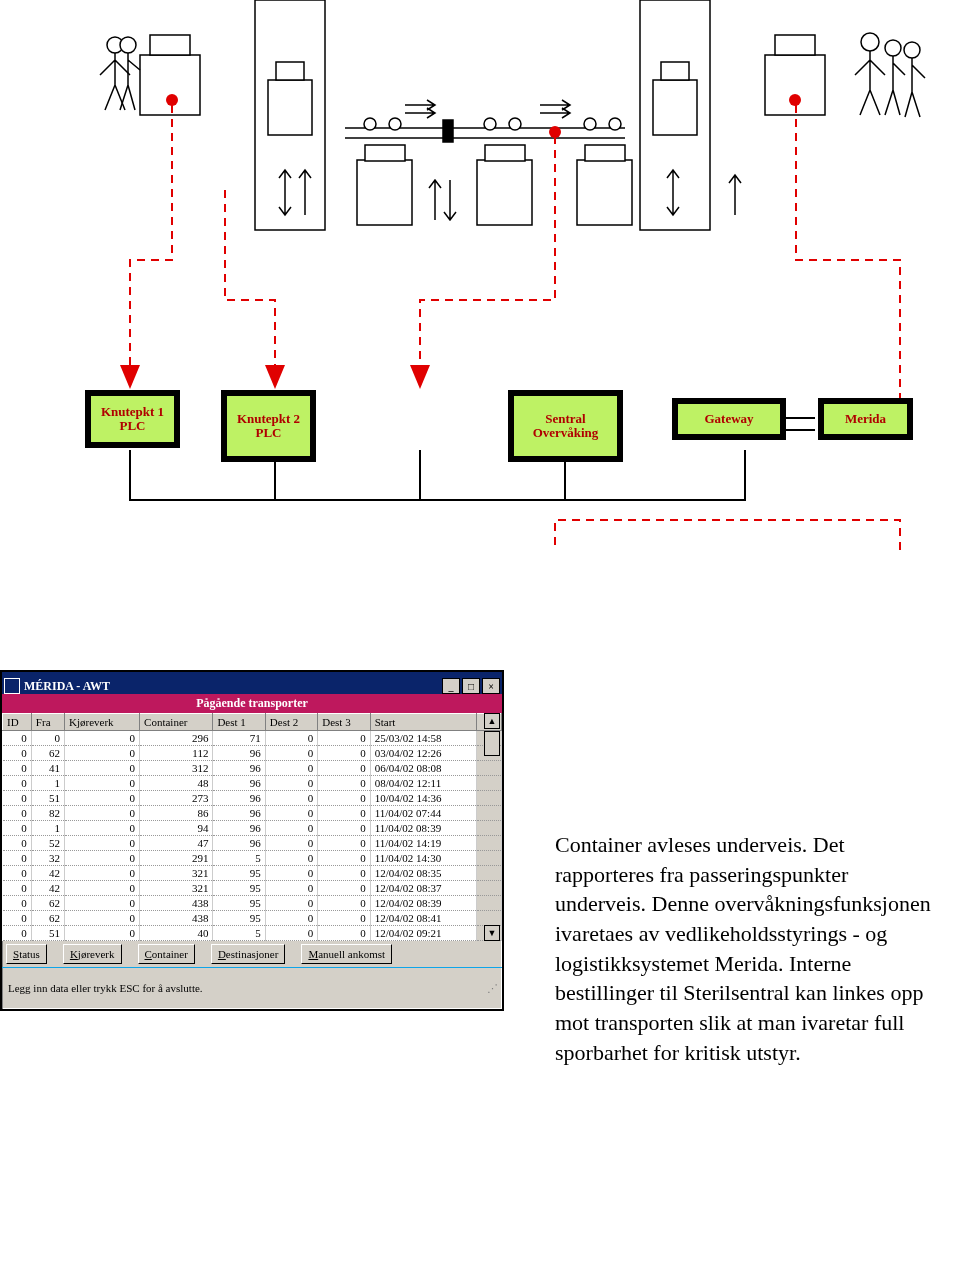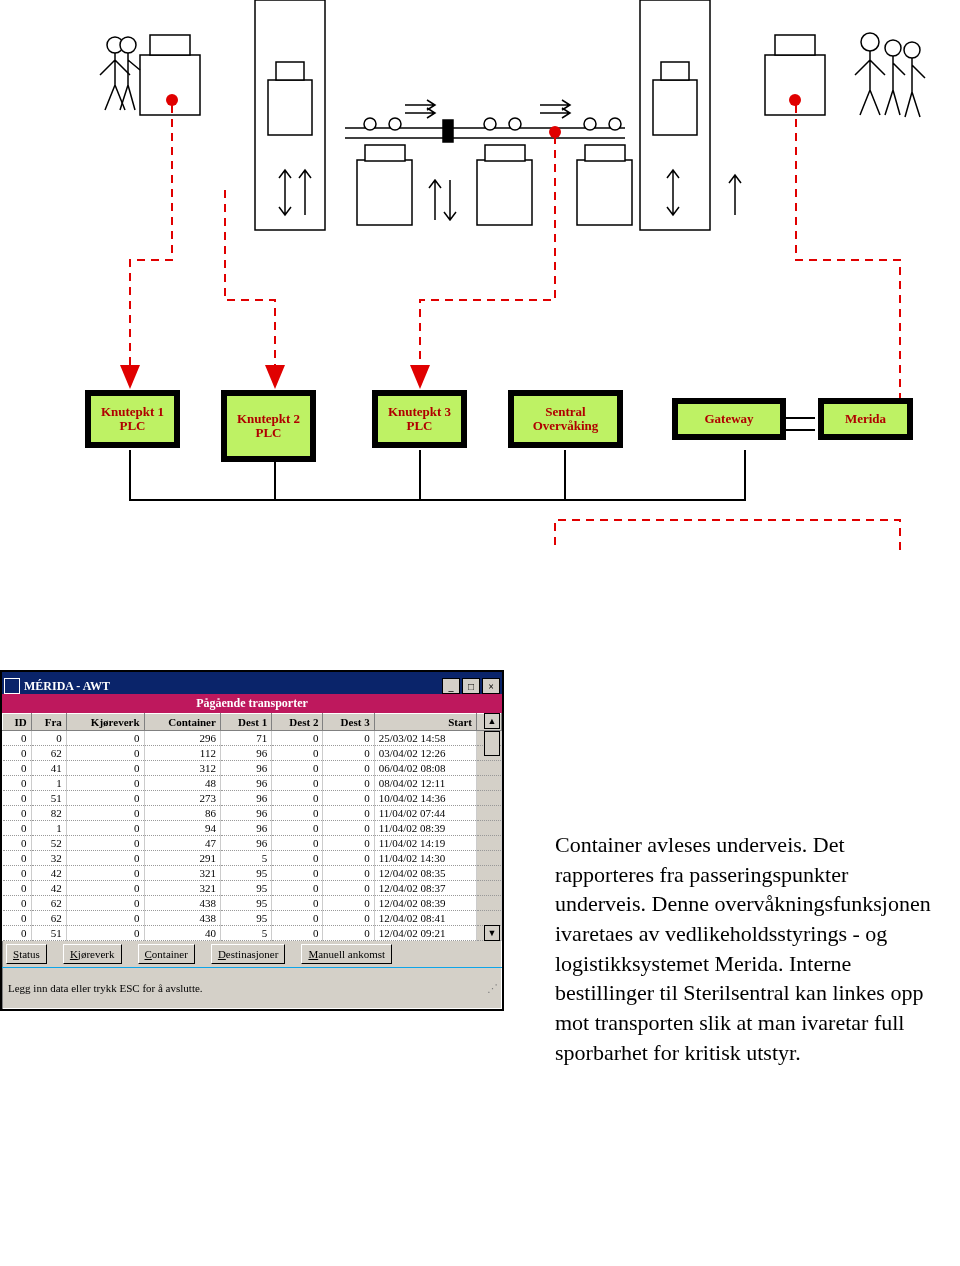--- a/index.html
+++ b/index.html
@@ -7,21 +7,21 @@
   .diagram{position:relative;width:960px;height:550px}
   .diagram svg{position:absolute;left:0;top:0}
   .node{position:absolute;border:6px solid #000000;color:#b00000;font:700 13px Verdana;display:flex;align-items:center;justify-content:center;text-align:center;background:#bef264;box-sizing:border-box;line-height:1.1}
   
   .appwin{position:absolute;left:0;top:670px;width:500px;background:#d4d0c8;border:2px solid #000;box-shadow:1px 1px 0 #808080 inset,-1px -1px 0 #fff inset}
   .titlebar{height:22px;background:linear-gradient(#0a246a,#0a246a);color:#fff;display:flex;align-items:flex-end;padding:0 2px;font:700 12px Tahoma}
   .titlebar .tbtns{margin-left:auto;display:flex;gap:2px}
   .tbtn{width:16px;height:14px;background:#d4d0c8;border:1px solid #000;font:700 10px Tahoma;display:flex;align-items:center;justify-content:center;color:#000}
   .subtitle{background:#be185d;color:#fff;font:700 12px Tahoma;text-align:center;padding:2px 0}
   table.grid{width:100%;border-collapse:collapse;background:#fff;font:11px Tahoma}
-  table.grid th{background:#d4d0c8;border:1px solid #808080;border-top-color:#fff;border-left-color:#fff;padding:2px 4px;font-weight:700;text-align:right}
+  table.grid th{background:#d4d0c8;border:1px solid #808080;border-top-color:#fff;border-left-color:#fff;padding:2px 4px;font-weight:400;text-align:left}
   table.grid td{border-bottom:1px dotted #999;border-right:1px solid #ccc;padding:1px 4px;text-align:right}
   table.grid td.lt{text-align:left}
   .scrollcol{width:16px}
   .sbtn{position:absolute;width:16px;height:16px;background:#d4d0c8;border:1px solid #000;box-sizing:border-box;display:flex;align-items:center;justify-content:center;font:9px Tahoma}
   .thumb{position:absolute;right:2px;top:62px;width:16px;height:25px;background:#d4d0c8;border:1px solid #000;box-sizing:border-box}
   .btnrow{display:flex;gap:16px;padding:3px 4px}
   .btn{border:1px solid #000;background:#d4d0c8;padding:3px 6px;font:11px Tahoma;border-top-color:#fff;border-left-color:#fff}
   .status{border-top:1px solid #0ea5e9;padding:14px 6px;font:11px Tahoma;display:flex;align-items:flex-start}
   .resize{margin-left:auto;color:#808080;letter-spacing:-2px}
   
@@ -116,26 +116,21 @@
 <div class="node" style="left:85px;top:390px;width:95px;height:58px">
       <span>Knutepkt
 1
 PLC</span>
     </div>
 <div class="node" style="left:221px;top:390px;width:95px;height:72px">
       <span>Knutepkt
 2
 PLC</span>
     </div>
-<div class="node" style="left:372px;top:390px;width:95px;height:58px">
-      <span>Knutepkt
-3
-PLC</span>
-    </div>
-<div class="node" style="left:508px;top:390px;width:115px;height:58px">
+<div class="node" style="left:508px;top:390px;width:115px;height:72px">
       <span>Sentral
 Overvåking</span>
     </div>
 <div class="node" style="left:672px;top:398px;width:114px;height:42px">
       <span>Gateway</span>
     </div>
 <div class="node" style="left:818px;top:398px;width:95px;height:42px">
       <span>Merida</span>
     </div>
 </div>

